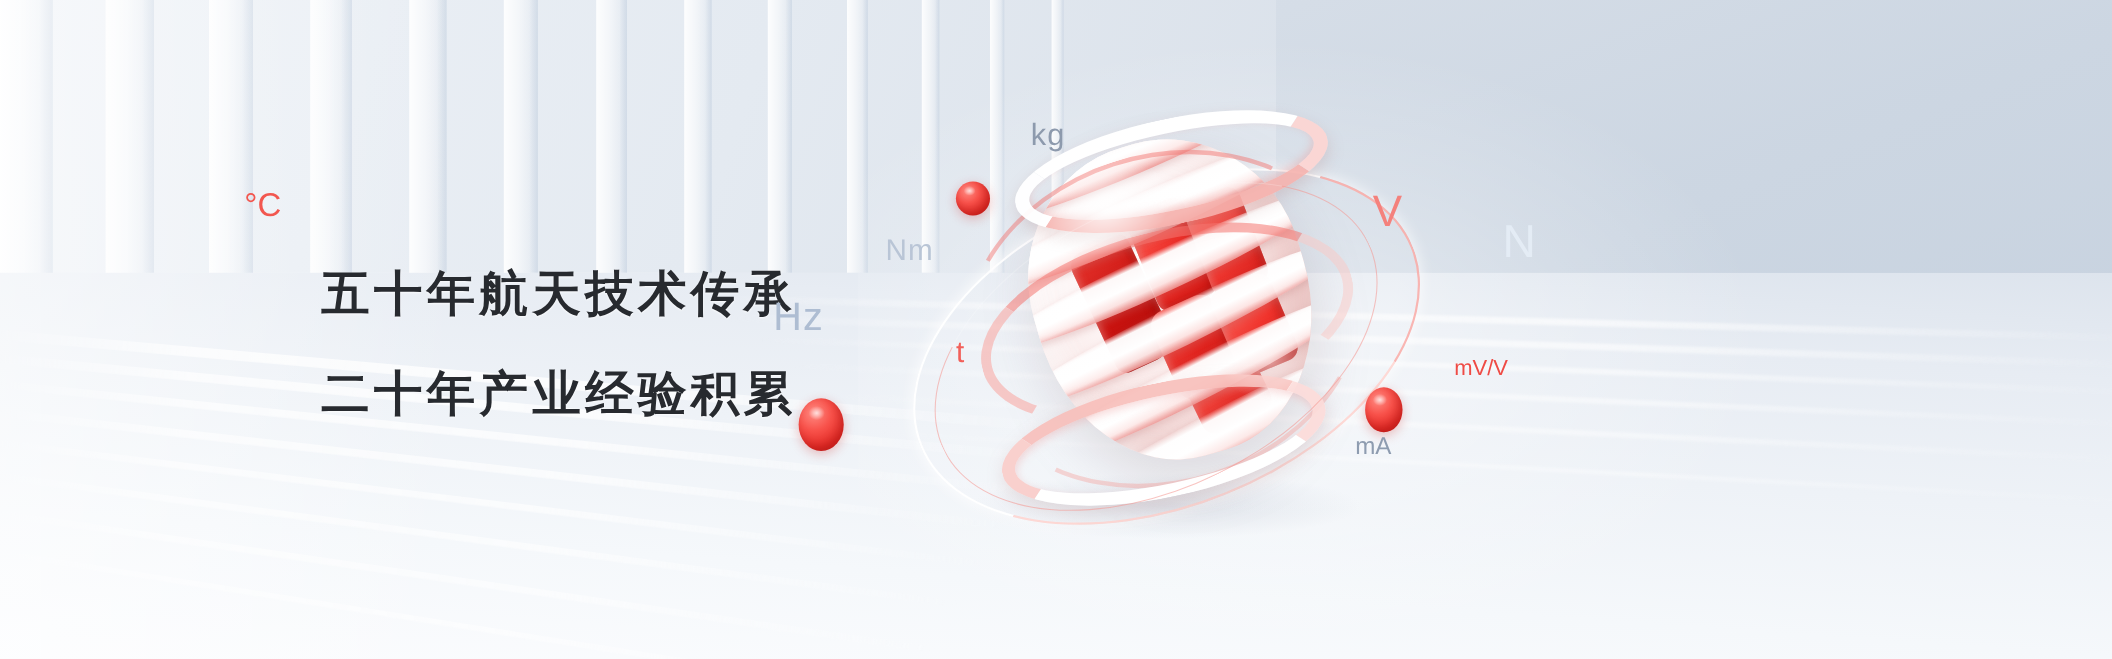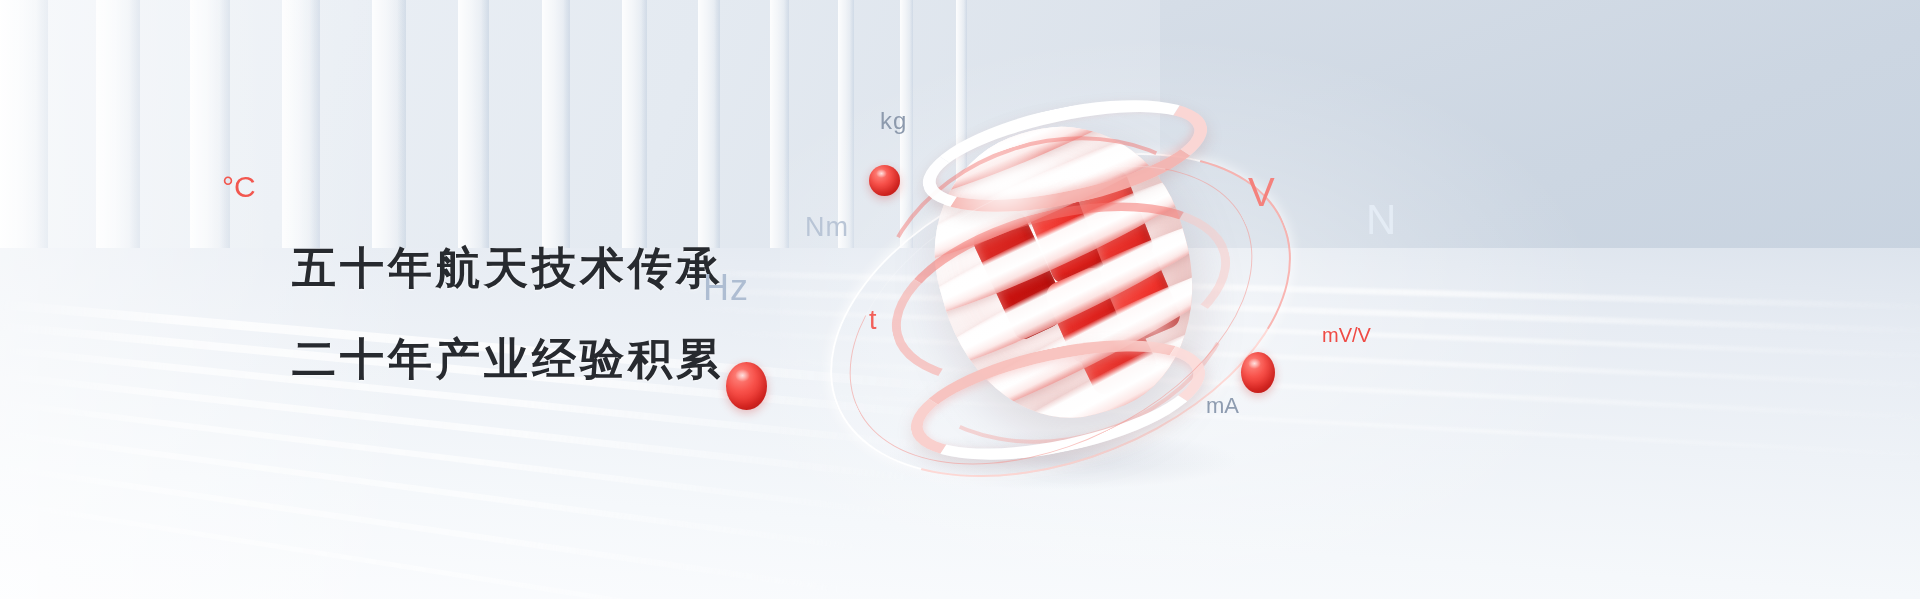--- a/index.html
+++ b/index.html
@@ -115,26 +115,26 @@
     text-shadow:0 1px 2px rgba(255,255,255,.8);
   }
   .headline .ln{display:block;}
   .headline .ln2{margin-top:31px;}
 
   
   .unit{position:absolute;white-space:nowrap;font-weight:400;user-select:none;}
   .u-c   {left:222px; top:170px; font-size:30px; color:#f2574f; letter-spacing:0px;}
   .u-nm  {left:805px; top:212px; font-size:27px; color:#b9c5d6; letter-spacing:1px;}
   .u-hz  {left:703px; top:250px; font-size:36px; color:#aebdd2; letter-spacing:1px;margin-top:17px;}
-  .u-kg  {left:880px; top:107px; font-size:24px; color:#8d9aad; letter-spacing:1px;}
+  .u-kg  {left:937px; top:107px; font-size:28px; color:#8d9aad; letter-spacing:1px;}
   .u-t   {left:869px; top:305px; font-size:27px; color:#f2605a; letter-spacing:0px;}
   .u-v   {left:1248px;top:170px; font-size:40px; color:#f4817c; letter-spacing:0px;}
   .u-n   {left:1366px;top:196px; font-size:42px; color:#e4ecf5; letter-spacing:0px;}
   .u-mvv {left:1322px;top:324px; font-size:20px; color:#ef4b45; letter-spacing:0px;}
-  .u-ma  {left:1206px;top:393px; font-size:22px; color:#8e9cb0; letter-spacing:0px;}
+  .u-ma  {left:1232px;top:393px; font-size:22px; color:#8e9cb0; letter-spacing:0px;}
 
   
   .dot{
     position:absolute;border-radius:50%;
     background:radial-gradient(circle at 34% 28%,#ff8a82 0%,#f8524b 36%,#e32b26 72%,#c81f1c 100%);
     box-shadow:0 3px 10px rgba(210,40,35,.28), inset -3px -4px 8px rgba(150,15,15,.35);
   }
   .dot::after{
     content:"";position:absolute;left:22%;top:14%;width:36%;height:28%;
     border-radius:50%;

